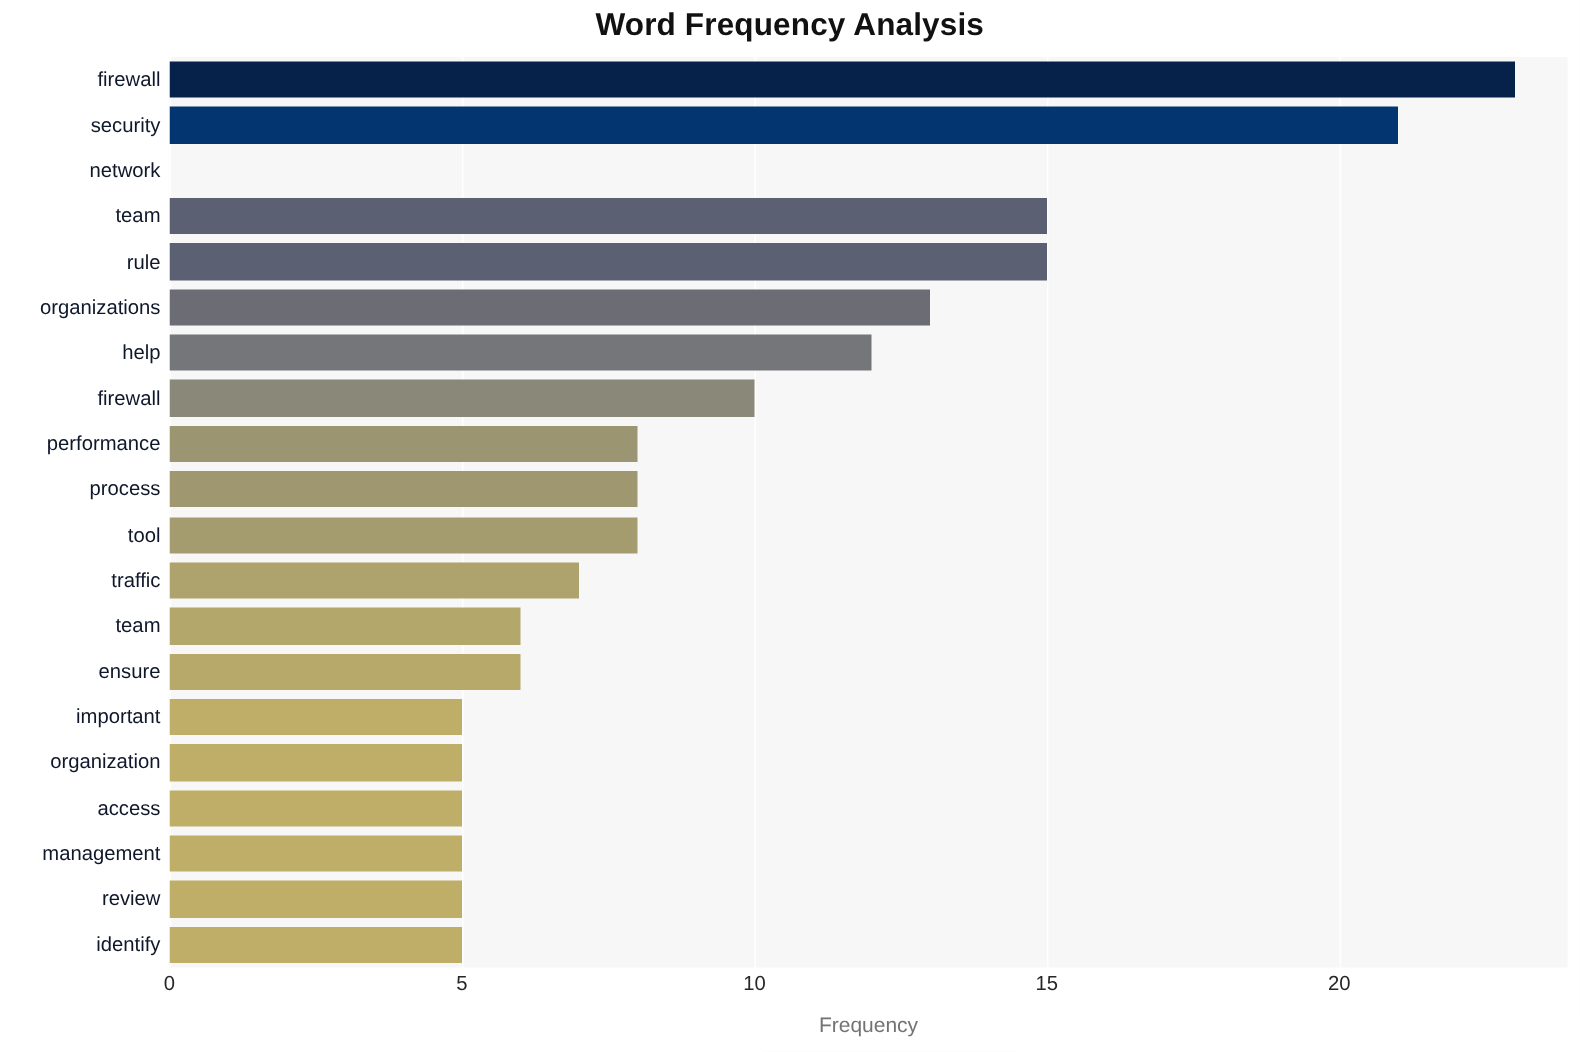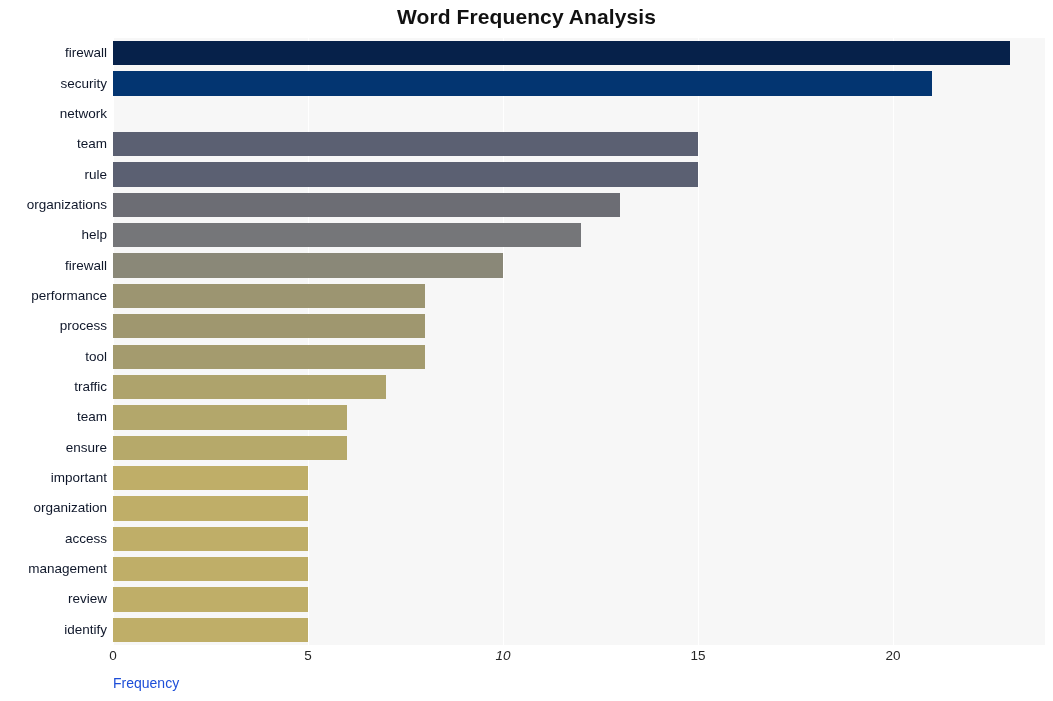--- a/index.html
+++ b/index.html
@@ -101,22 +101,23 @@
     transform: translateX(-50%);
     font-size: 13.5px;
     color: #262626;
     white-space: nowrap;
   }
   #x-axis-title {
     position: absolute;
     left: 113px;
     top: 675px;
     width: 932px;
+    text-align: center;
     font-size: 14px;
-    color: #1d4ed8;
+    color: #737373;
   }
 </style>
 </head>
 <body>
 
 <div id="chart-root">
 
   <div id="chart-title">Word Frequency Analysis</div>
 
   <div id="plot-area">
@@ -210,20 +211,20 @@
       <div class="y-tick-label" style="top: 463.425px;">organization</div>
       <div class="y-tick-label" style="top: 493.775px;">access</div>
       <div class="y-tick-label" style="top: 524.125px;">management</div>
       <div class="y-tick-label" style="top: 554.475px;">review</div>
       <div class="y-tick-label" style="top: 584.825px;">identify</div>
     </div>
 
   <div id="x-axis-labels">
       <div class="x-tick-label" style="left: 113px;">0</div>
       <div class="x-tick-label" style="left: 307.979px;">5</div>
-      <div class="x-tick-label" style="left: 502.958px; font-style: italic;">10</div>
+      <div class="x-tick-label" style="left: 502.958px;">10</div>
       <div class="x-tick-label" style="left: 697.937px;">15</div>
       <div class="x-tick-label" style="left: 892.916px;">20</div>
     </div>
 
   <div id="x-axis-title">Frequency</div>
 
 </div>
 
 </body></html>

